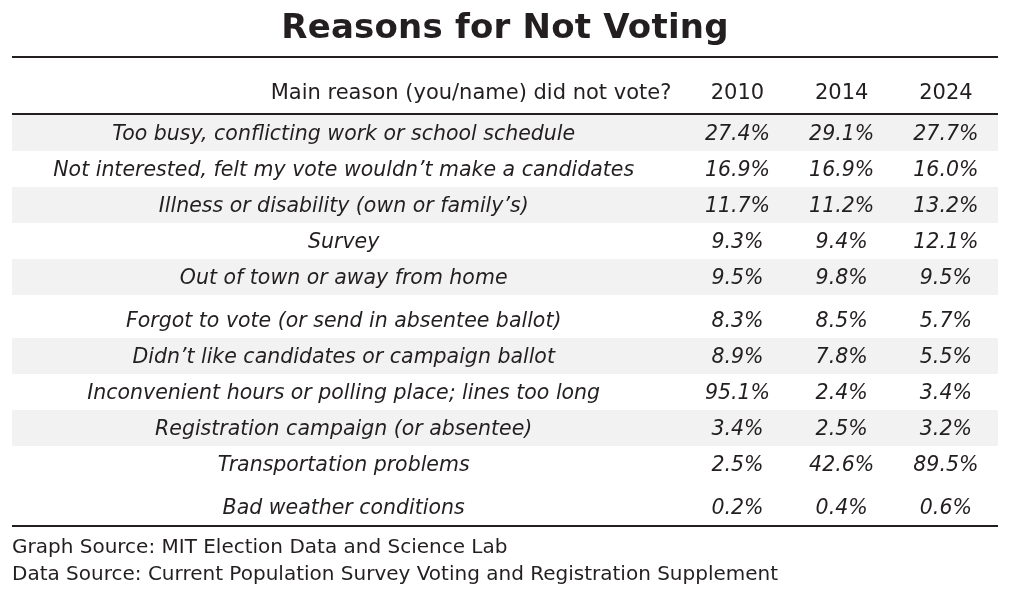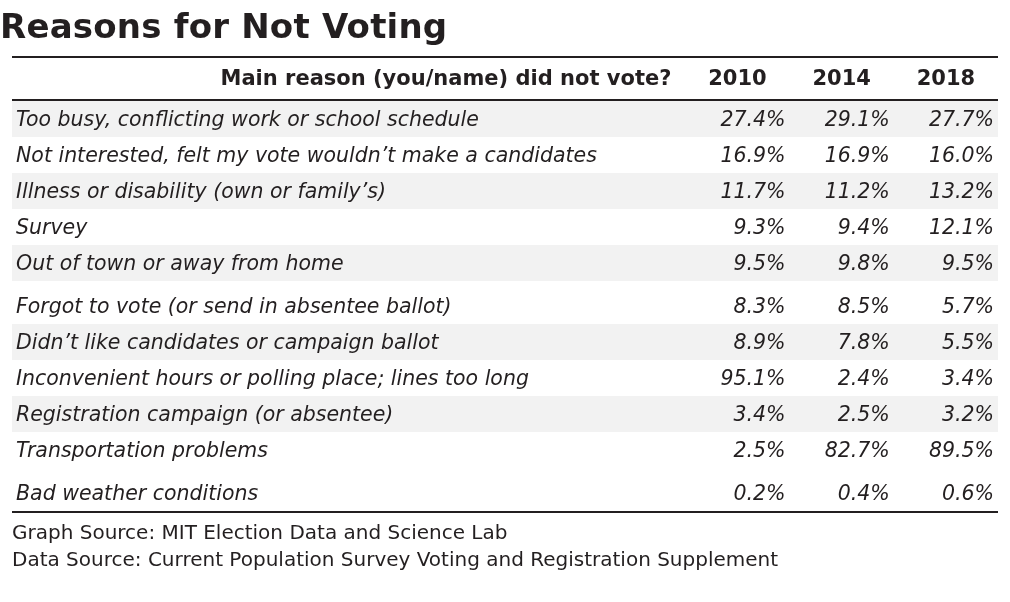--- a/index.html
+++ b/index.html
@@ -14,20 +14,21 @@
     color: #231f20;
     overflow: hidden;
   }
   .page {
     width: 1010px;
     height: 602px;
     position: relative;
     box-sizing: border-box;
   }
   .title {
+    text-align: center;
     font-size: 34px;
     font-weight: 700;
     letter-spacing: 0.2px;
     padding-top: 6px;
     padding-bottom: 10px;
     color: #231f20;
   }
   table.vote-table {
     border-collapse: collapse;
     width: 986px;
@@ -38,46 +39,46 @@
   table.vote-table col.c-year   { width: 104px; }
   .rule-top td {
     border-top: 2.5px solid #231f20;
     height: 0;
     padding: 0;
     font-size: 0;
     line-height: 0;
   }
   thead th {
     font-size: 21px;
-    font-weight: 700;
-    color: #231f20;
-    padding: 8px 4px 9px 4px;
+    font-weight: 400;
+    color: #231f20;
+    padding: 22px 4px 9px 4px;
     border-bottom: 2.5px solid #231f20;
     vertical-align: bottom;
   }
   thead th.reason-head {
     text-align: right;
     padding-right: 14px;
   }
   thead th.year-head {
   }
   tbody td {
     font-size: 20.5px;
     font-style: italic;
     color: #231f20;
     padding: 5px 4px;
     height: 26px;
   }
   tbody td.reason {
-    text-align: left;
+    text-align: center;
     padding-right: 14px;
     white-space: nowrap;
   }
   tbody td.val {
-    text-align: right;
+    text-align: center;
   }
   tbody tr.shade td {
     background: #f2f2f2;
   }
   tbody tr.gap td {
     height: 7px;
     padding: 0;
     font-size: 0;
     line-height: 0;
     background: #ffffff;
@@ -114,21 +115,21 @@
       <col class="c-year">
     </colgroup>
     <thead>
       <tr class="rule-top">
         <td colspan="4"></td>
       </tr>
       <tr>
         <th class="reason-head">Main reason (you/name) did not vote?</th>
         <th class="year-head">2010</th>
         <th class="year-head">2014</th>
-        <th class="year-head">2018</th>
+        <th class="year-head">2024</th>
       </tr>
     </thead>
     <tbody id="table-body">
         <tr class="shade">
           <td class="reason">Too busy, conflicting work or school schedule</td>
           <td class="val">27.4%</td>
           <td class="val">29.1%</td>
           <td class="val">27.7%</td>
         </tr>
         <tr>
@@ -178,21 +179,21 @@
         </tr>
         <tr class="shade">
           <td class="reason">Registration campaign (or absentee)</td>
           <td class="val">3.4%</td>
           <td class="val">2.5%</td>
           <td class="val">3.2%</td>
         </tr>
         <tr>
           <td class="reason">Transportation problems</td>
           <td class="val">2.5%</td>
-          <td class="val">82.7%</td>
+          <td class="val">42.6%</td>
           <td class="val">89.5%</td>
         </tr>
         <tr class="gap">
           <td colspan="4"></td>
         </tr>
         <tr>
           <td class="reason">Bad weather conditions</td>
           <td class="val">0.2%</td>
           <td class="val">0.4%</td>
           <td class="val">0.6%</td>

